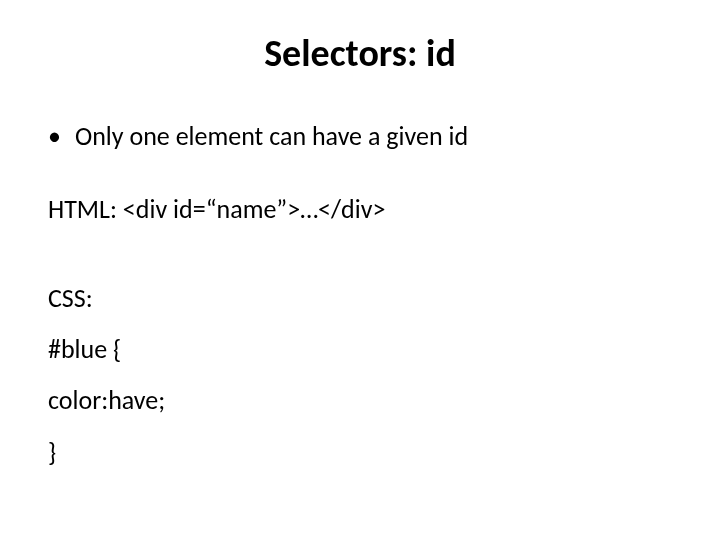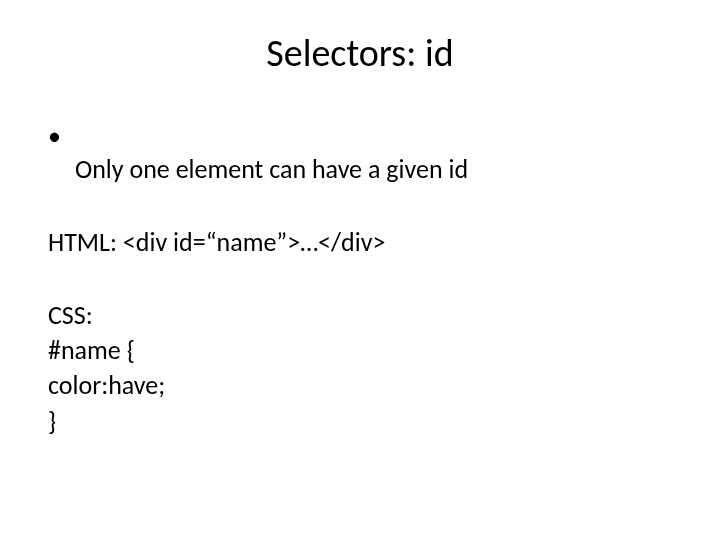--- a/index.html
+++ b/index.html
@@ -11,58 +11,58 @@
       width: 720px;
       height: 540px;
       background: #ffffff;
       font-family: Calibri, "Segoe UI", Arial, sans-serif;
       color: #000000;
       padding: 20px 40px;
     }
     .title {
       text-align: center;
       font-size: 38px;
-      font-weight: 400;
+      font-weight: 700;
       margin-top: 10px;
       margin-bottom: 45px;
     }
     .bullet-row {
       display: flex;
       align-items: flex-start;
       font-size: 26px;
       margin-bottom: 40px;
       padding-left: 8px;
     }
     .bullet-dot {
       margin-right: 14px;
       line-height: 1.2;
     }
     .bullet-text {
       line-height: 1.2;
-      margin-top: 33px;
     }
     .body-text {
       font-size: 26px;
       line-height: 1.35;
       padding-left: 8px;
+      margin-top: 16px;
     }
     .spacer {
       height: 38px;
     }
   </style>
 </head>
 <body>
 
 <div class="title">Selectors: id</div>
 
 <div class="bullet-row">
   <span class="bullet-dot">•</span>
   <span class="bullet-text">Only one element can have a given id</span>
 </div>
 
 <div class="body-text">HTML: &lt;div id=“name”&gt;…&lt;/div&gt;</div>
 
 <div class="spacer"></div>
 
 <div class="body-text">CSS:</div>
-<div class="body-text">#name {</div>
+<div class="body-text">#blue {</div>
 <div class="body-text">color:have;</div>
 <div class="body-text">}</div>
 
 </body></html>

